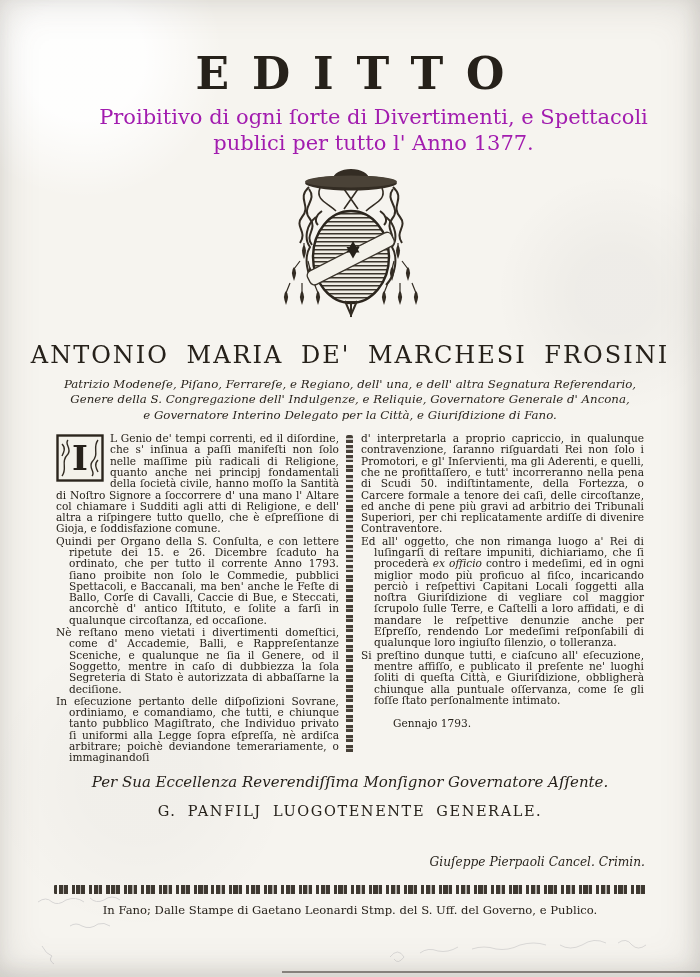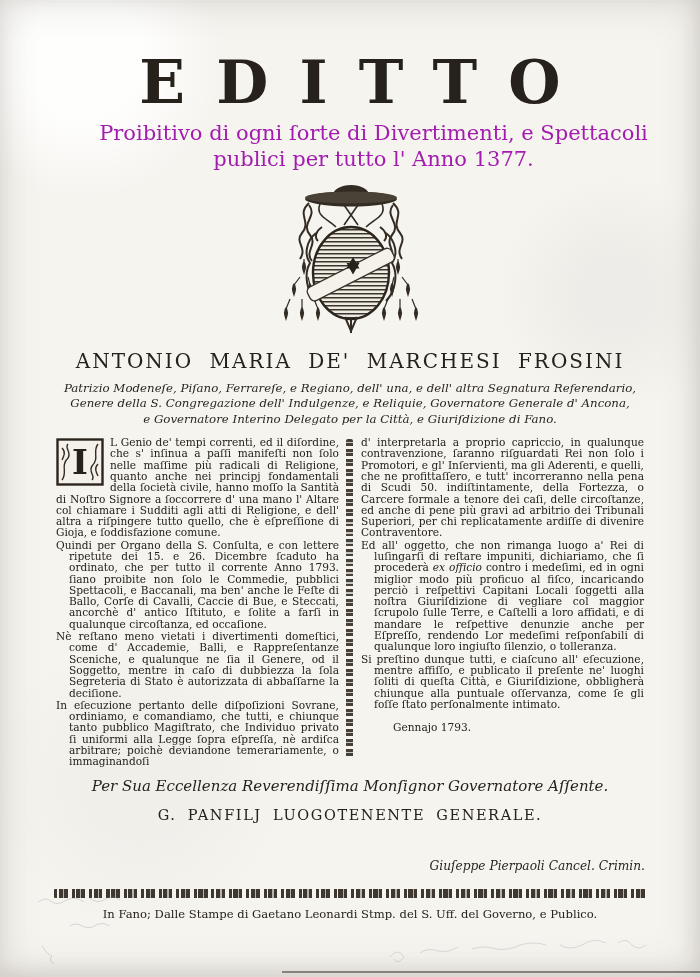--- a/index.html
+++ b/index.html
@@ -16,30 +16,30 @@
       radial-gradient(circle at 12% 6%, rgba(255,255,255,.9) 0 60px, rgba(255,255,255,0) 140px),
       radial-gradient(circle at 88% 30%, rgba(0,0,0,.03) 0 40px, rgba(0,0,0,0) 120px),
       radial-gradient(circle at 20% 80%, rgba(0,0,0,.02) 0 60px, rgba(0,0,0,0) 150px),
       #f6f4ef;
     box-shadow:inset 0 0 40px rgba(90,85,75,.18), inset -4px -6px 18px rgba(80,75,65,.12);
   }
   .content{position:relative;padding-top:52px;}
   .center{text-align:center;}
 
   .edict-title{
-    font-size:60px;line-height:1;
+    font-size:44px;line-height:1;
     letter-spacing:.52em;text-indent:.52em;
     color:#26211a;font-weight:bold;
   }
   .subtitle{font-size:21px;line-height:1.12;margin-top:10px;color:#a21caf;padding-left:47px;}
   .subtitle .l2{margin-top:2px;}
 
   .arms-wrap{margin-top:10px;height:158px;}
   .name-line{
-    margin-top:10px;font-size:20px;letter-spacing:2px;word-spacing:8px;
+    margin-top:18px;font-size:24px;letter-spacing:2px;word-spacing:8px;
     color:#26211a;
   }
   .titles{font-style:italic;font-size:11.8px;line-height:1.3;margin-top:8px;color:#2a251e;}
 
   .columns{
     position:relative;
     width:588px;margin:10px auto 0 auto;
     display:flex;gap:22px;
   }
   .col{width:283px;font-size:10.6px;line-height:11.3px;text-align:justify;color:#26211a;}

